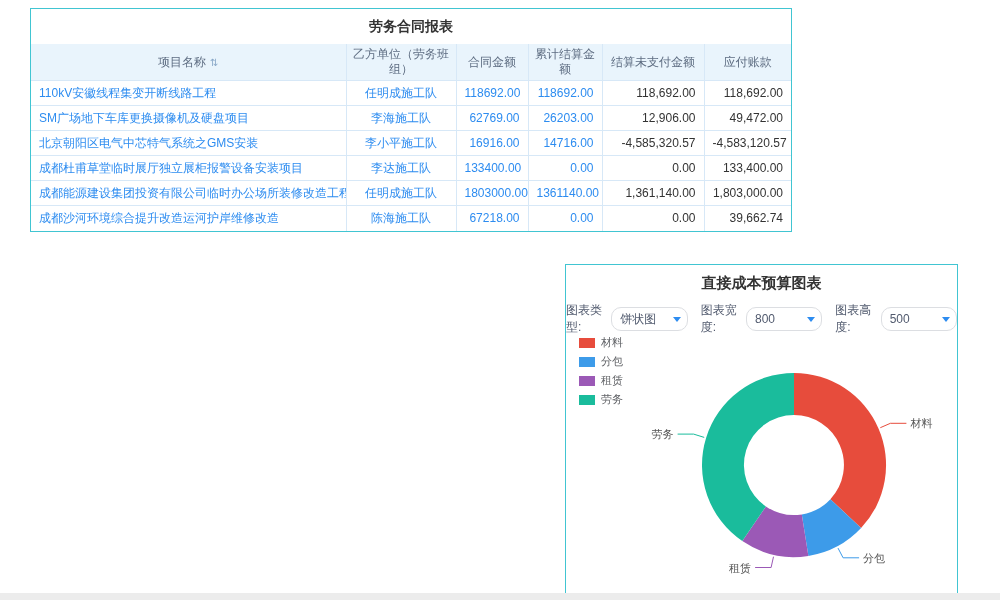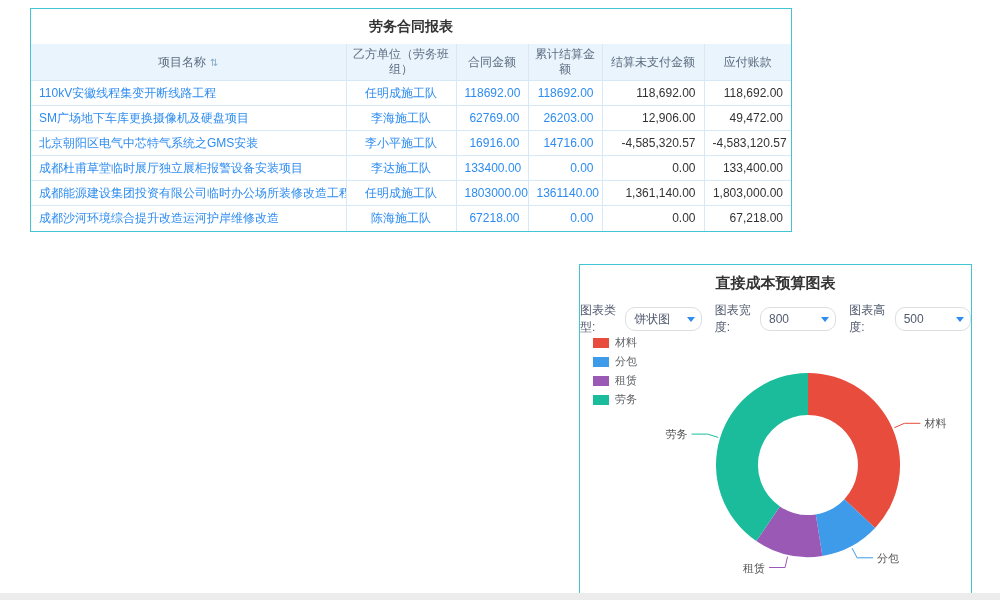--- a/index.html
+++ b/index.html
@@ -21,21 +21,21 @@
   td.blue { color:#2d8cf0; }
   td.dark { color:#333; }
   .a-left { text-align:left; }
   .a-center { text-align:center; }
   .a-right { text-align:right; }
   .nowrap { white-space:nowrap; overflow:hidden; }
   .sort-icon { font-size:10px; color:#89a8c8; margin-left:4px; cursor:pointer; }
 
   
   .chart-panel { position:absolute; left:565px; top:264px; width:393px; height:330px;
-    border:1px solid #41c5d2; background:#fff;margin-left:14px; }
+    border:1px solid #41c5d2; background:#fff; }
   .chart-title { text-align:center; font-size:15px; font-weight:bold; color:#333;
     padding-top:9px; }
   .controls { display:flex; justify-content:center; gap:13px; margin-top:9px;
     position:relative; z-index:2; }
   .control-group { display:flex; align-items:center; font-size:12px; color:#515a6e; }
   .control-label { margin-right:4px; }
   .select-box { position:relative; width:88px; height:24px; border:1px solid #dcdee2;
     border-radius:10px; background:#fff; font-size:12px; color:#515a6e;
     line-height:22px; padding:0 18px 0 8px; cursor:pointer; }
   .select-caret { position:absolute; right:6px; top:9px; width:0; height:0;
@@ -118,21 +118,21 @@
           <td class="blue a-right">1361140.00</td>
           <td class="dark a-right">1,361,140.00</td>
           <td class="dark a-right">1,803,000.00</td>
         </tr>
         <tr>
           <td class="blue a-left nowrap">成都沙河环境综合提升改造运河护岸维修改造</td>
           <td class="blue a-center">陈海施工队</td>
           <td class="blue a-right">67218.00</td>
           <td class="blue a-right">0.00</td>
           <td class="dark a-right">0.00</td>
-          <td class="dark a-right">67,218.00</td>
+          <td class="dark a-right">39,662.74</td>
         </tr>
       </tbody>
   </table>
 </div>
 
 <div class="chart-panel">
   <div class="chart-title">直接成本预算图表</div>
 
   <div class="controls">
     <div class="control-group">

